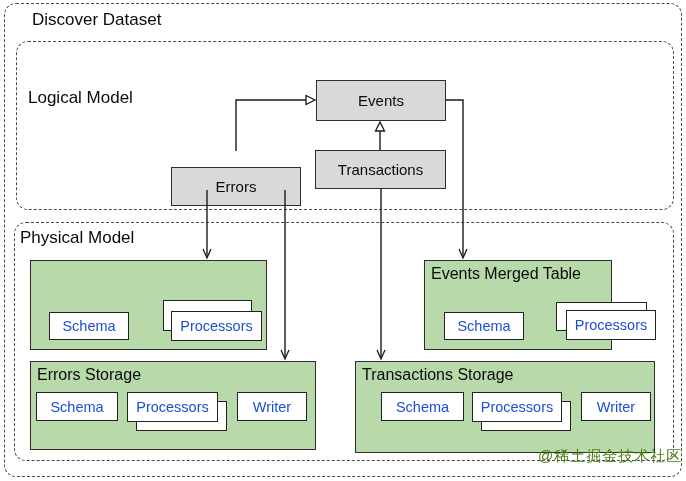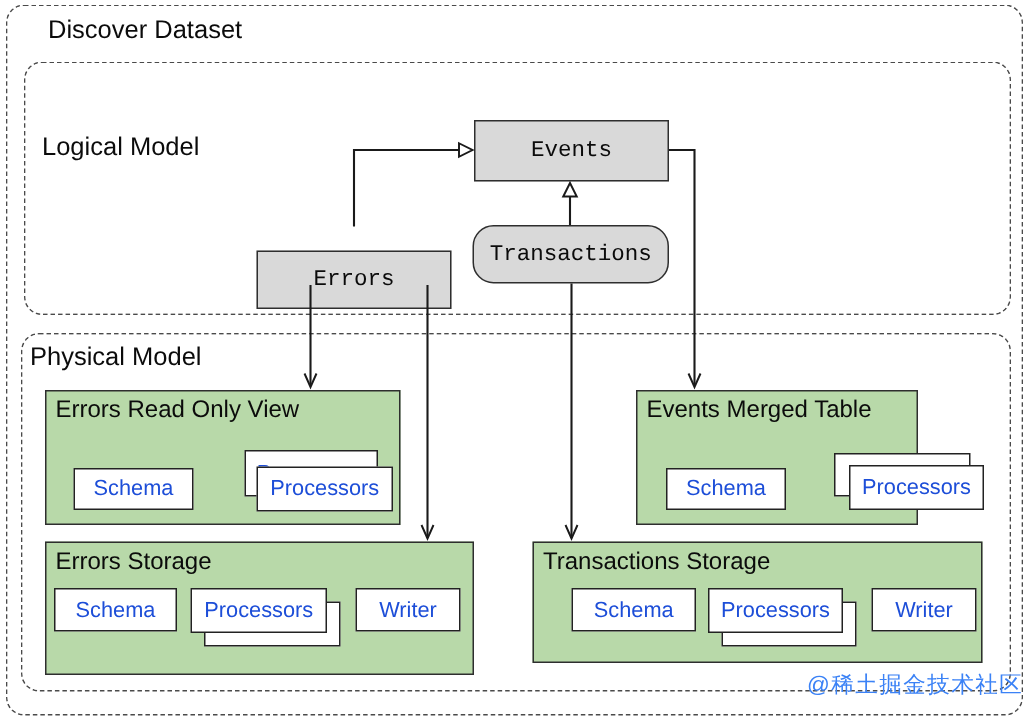--- a/index.html
+++ b/index.html
@@ -3,73 +3,72 @@
 <meta charset="utf-8">
 <style>
   html,body{margin:0;padding:0;background:#ffffff;}
   body{font-family:"Liberation Sans","DejaVu Sans",sans-serif;color:#111;}
   #canvas{position:relative;width:686px;height:481px;background:#fff;overflow:hidden;padding-left:32px;}
 
   .dashed-box{position:absolute;border:1.5px dashed #4a4a4a;border-radius:12px;background:transparent;box-sizing:border-box;}
   .section-label{position:absolute;font-size:17px;color:#0b0b0b;white-space:nowrap;}
 
   .node{position:absolute;background:#d9d9d9;border:1.5px solid #2e2e2e;box-sizing:border-box;
-        display:flex;align-items:center;justify-content:center;font-size:15px;color:#0b0b0b;font-family:Liberation Mono, monospace;}
+        display:flex;align-items:center;justify-content:center;font-size:15px;color:#0b0b0b;}
 
   .group{position:absolute;background:#b8d9a9;border:1.5px solid #2e2e2e;box-sizing:border-box;}
   .group-title{position:absolute;left:6px;top:4px;font-size:16px;color:#0b0b0b;white-space:nowrap;}
 
   .sub{position:absolute;background:#ffffff;border:1.5px solid #222;box-sizing:border-box;
        display:flex;align-items:center;justify-content:center;font-size:14.5px;color:#1d4ed8;overflow:hidden;white-space:nowrap;}
 
   #arrows{position:absolute;left:0;top:0;width:686px;height:481px;pointer-events:none;}
 
-  .watermark{position:absolute;left:538px;top:447px;font-size:15px;color:#3b82f6;letter-spacing:1px;white-space:nowrap;}
+  .watermark{position:absolute;left:538px;top:447px;font-size:15px;color:#4d7c0f;letter-spacing:1px;white-space:nowrap;}
 </style>
 </head>
 <body>
 
 <div id="canvas">
 
   <div class="dashed-box" style="left:4px;top:3px;width:678px;height:474px;"></div>
   <div class="section-label" style="left:32px;top:10px;">Discover Dataset</div>
 
   <div class="dashed-box" style="left:16px;top:41px;width:658px;height:169px;"></div>
   <div class="section-label" style="left:28px;top:48px;margin-top:40px;">Logical Model</div>
 
   <div class="dashed-box" style="left:14px;top:222px;width:660px;height:239px;"></div>
   <div class="section-label" style="left:20px;top:228px;">Physical Model</div>
 
   <div class="node" style="left:316px;top:80px;width:130px;height:41px;">Events</div>
   <div class="node" style="left:171px;top:151px;width:130px;height:39px;margin-top:16px;">Errors</div>
-  <div class="node" style="left:315px;top:150px;width:131px;height:39px;border-radius:14px;">Transactions</div>
+  <div class="node" style="left:315px;top:150px;width:131px;height:39px;">Transactions</div>
 
   <div class="group" style="left:30px;top:260px;width:237px;height:90px;">
-    <div class="group-title">Errors Read Only View</div>
     <div class="sub" style="left:18px;top:51px;width:80px;height:28px;">Schema</div>
     <div class="sub" style="left:132px;top:39px;width:89px;height:31px;">Processors</div>
     <div class="sub" style="left:140px;top:50px;width:91px;height:30px;">Processors</div>
   </div>
 
   <div class="group" style="left:424px;top:260px;width:188px;height:90px;">
     <div class="group-title">Events Merged Table</div>
     <div class="sub" style="left:19px;top:51px;width:80px;height:28px;">Schema</div>
     <div class="sub" style="left:131px;top:41px;width:91px;height:29px;">Processors</div>
     <div class="sub" style="left:141px;top:49px;width:90px;height:30px;">Processors</div>
   </div>
 
   <div class="group" style="left:30px;top:361px;width:286px;height:89px;text-align:center;">
     <div class="group-title">Errors Storage</div>
     <div class="sub" style="left:5px;top:30px;width:82px;height:29px;">Schema</div>
     <div class="sub" style="left:105px;top:39px;width:91px;height:30px;">Processors</div>
     <div class="sub" style="left:96px;top:30px;width:91px;height:30px;">Processors</div>
     <div class="sub" style="left:206px;top:30px;width:70px;height:29px;">Writer</div>
   </div>
 
-  <div class="group" style="left:355px;top:361px;width:300px;height:81px;">
+  <div class="group" style="left:355px;top:361px;width:300px;height:92px;">
     <div class="group-title">Transactions Storage</div>
     <div class="sub" style="left:25px;top:30px;width:83px;height:29px;">Schema</div>
     <div class="sub" style="left:125px;top:39px;width:90px;height:30px;">Processors</div>
     <div class="sub" style="left:116px;top:30px;width:90px;height:30px;">Processors</div>
     <div class="sub" style="left:225px;top:30px;width:70px;height:29px;">Writer</div>
   </div>
 
   <svg id="arrows" viewBox="0 0 686 481" xmlns="http://www.w3.org/2000/svg">
 
     <g>

